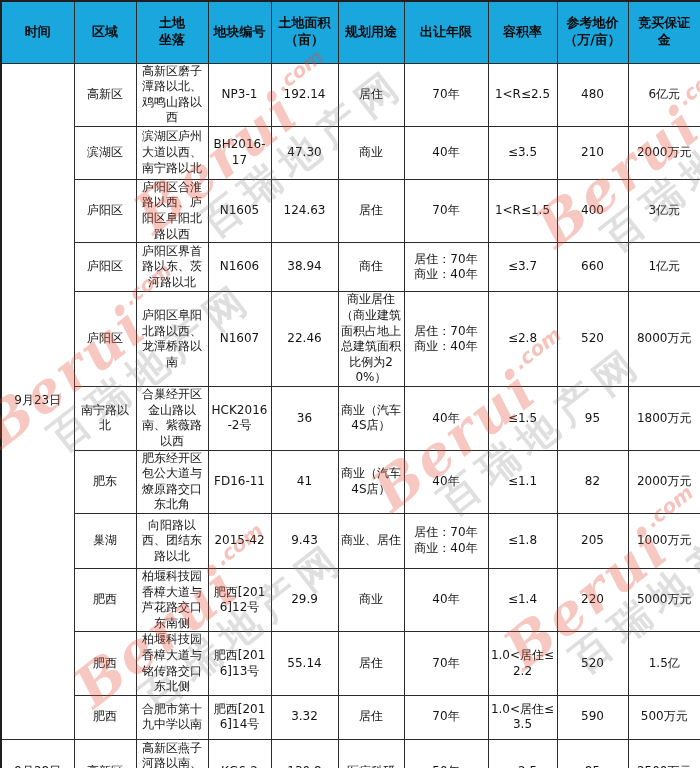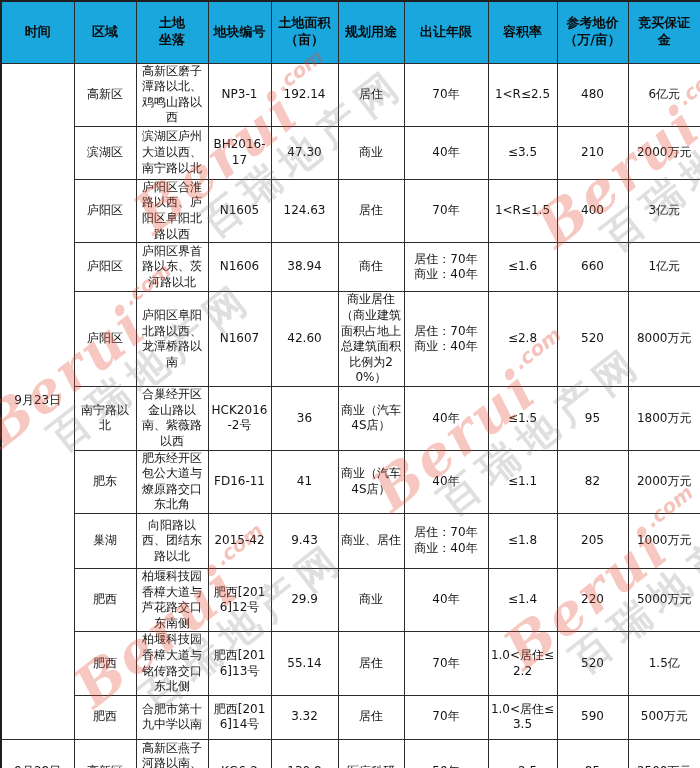--- a/index.html
+++ b/index.html
@@ -129,29 +129,29 @@
           <td>3亿元</td>
         </tr>
         <tr style="height: 49px;">
           <td>庐阳区</td>
           <td>庐阳区界首路以东、茨河路以北</td>
           <td>N1606</td>
           <td>38.94</td>
           <td>商住</td>
           <td>居住：70年
 商业：40年</td>
-          <td>≤1.6</td>
+          <td>≤3.7</td>
           <td>660</td>
           <td>1亿元</td>
         </tr>
         <tr style="height: 95px;">
           <td>庐阳区</td>
           <td>庐阳区阜阳北路以西、龙潭桥路以南</td>
           <td>N1607</td>
-          <td>42.60</td>
+          <td>22.46</td>
           <td>商业居住（商业建筑面积占地上总建筑面积比例为20%）</td>
           <td>居住：70年
 商业：40年</td>
           <td>≤2.8</td>
           <td>520</td>
           <td>8000万元</td>
         </tr>
         <tr style="height: 55px;">
           <td>南宁路以北</td>
           <td>合巢经开区金山路以南、紫薇路以西</td>

